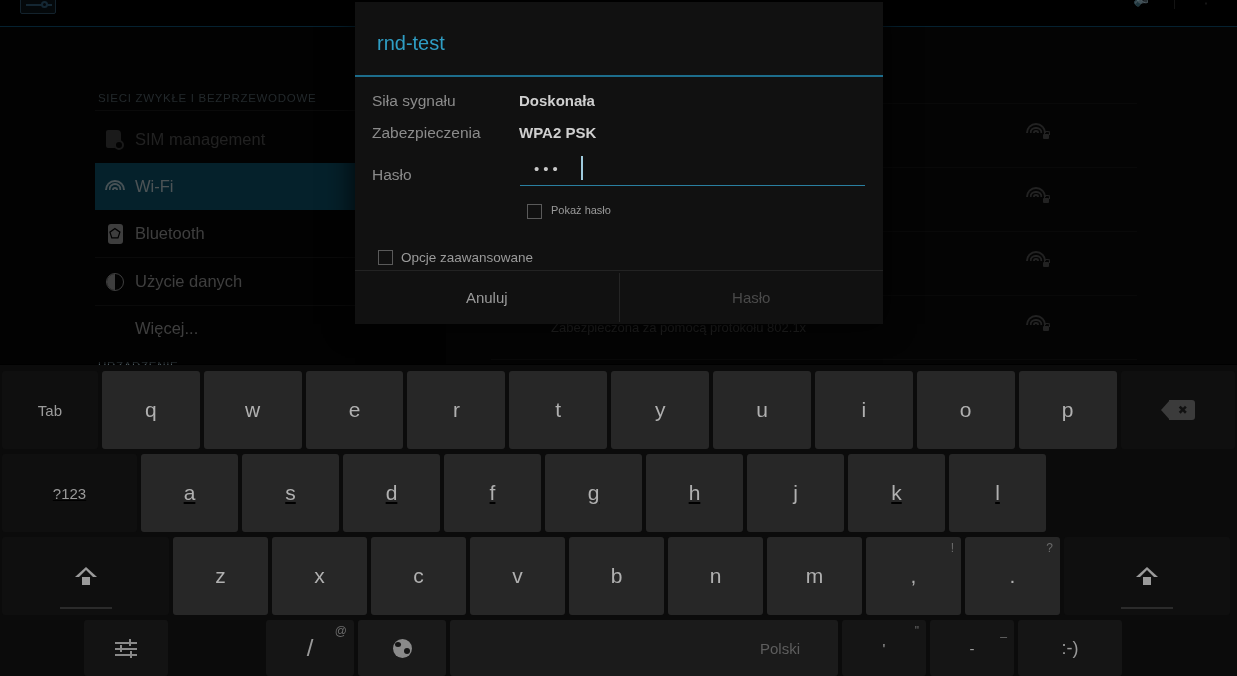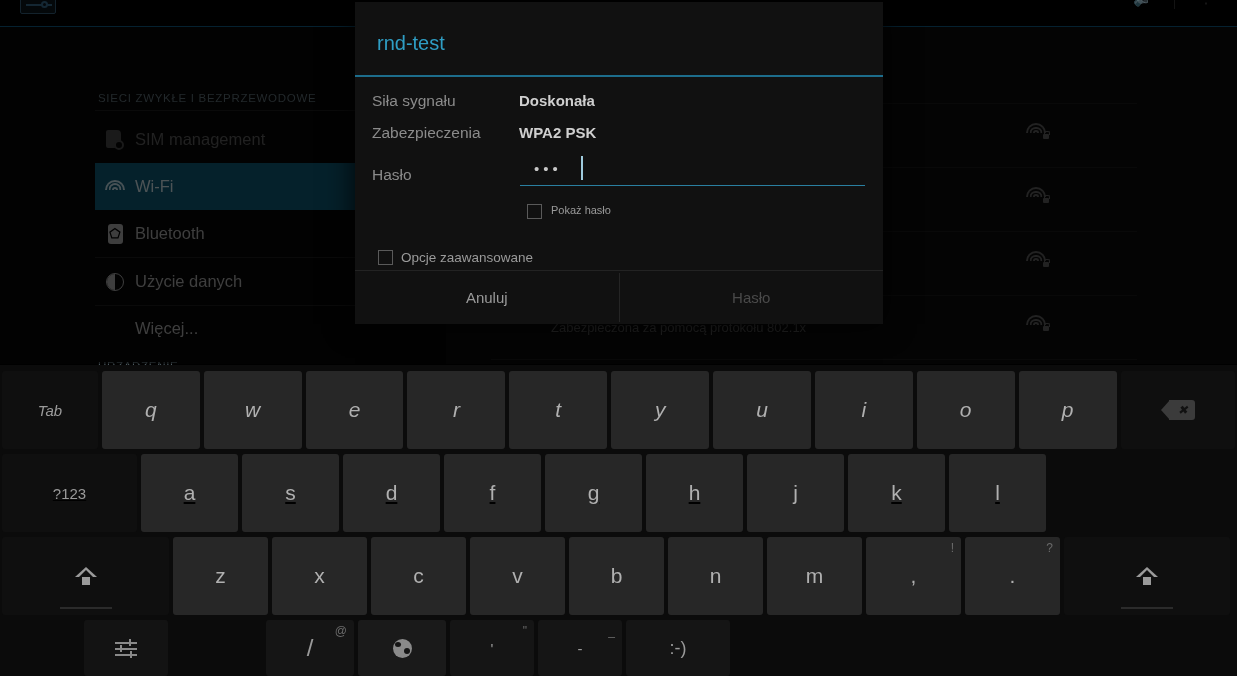--- a/index.html
+++ b/index.html
@@ -328,21 +328,21 @@
     <div class="dlg-sep"></div>
     <div class="dlg-buttons">
       <div class="dlg-btn">Anuluj</div>
       <div class="dlg-btn-sep"></div>
       <div class="dlg-btn disabled">Hasło</div>
     </div>
   </div>
 
   <div class="keyboard">
 
-    <div class="krow" style="top:6px; height:78px;font-style:italic;">
+    <div class="krow" style="top:6px; height:78px;">
       <div class="key flat" style="width:98px;height:78px">
         <span>Tab</span>
       </div>
       <div class="key" style="width:100px;height:78px">
           <span>q</span>
         </div>
       <div class="key" style="width:100px;height:78px">
           <span>w</span>
         </div>
       <div class="key" style="width:100px;height:78px">
@@ -470,20 +470,23 @@
         </span>
       </div>
       <div class="key flat" style="width:90px;height:56px;background:transparent"></div>
       <div class="key flat" style="width:88px;height:56px;background:#151515;font-size:24px;color:#9a9a9a">
         <span class="alt">@</span>
         <span>/</span>
       </div>
       <div class="key flat" style="width:88px;height:56px;background:#1a1a1a">
         <span class="globeglyph"></span>
       </div>
+      <div class="key space" style="width:388px;height:56px">
+        <span>Polski</span>
+      </div>
       <div class="key flat" style="width:84px;height:56px;background:#151515">
         <span class="alt">"</span>
         <span>'</span>
       </div>
       <div class="key flat" style="width:84px;height:56px;background:#151515">
         <span class="alt">_</span>
         <span>-</span>
       </div>
       <div class="key flat" style="width:104px;height:56px;background:#151515;font-size:18px">
         <span>:-)</span>

